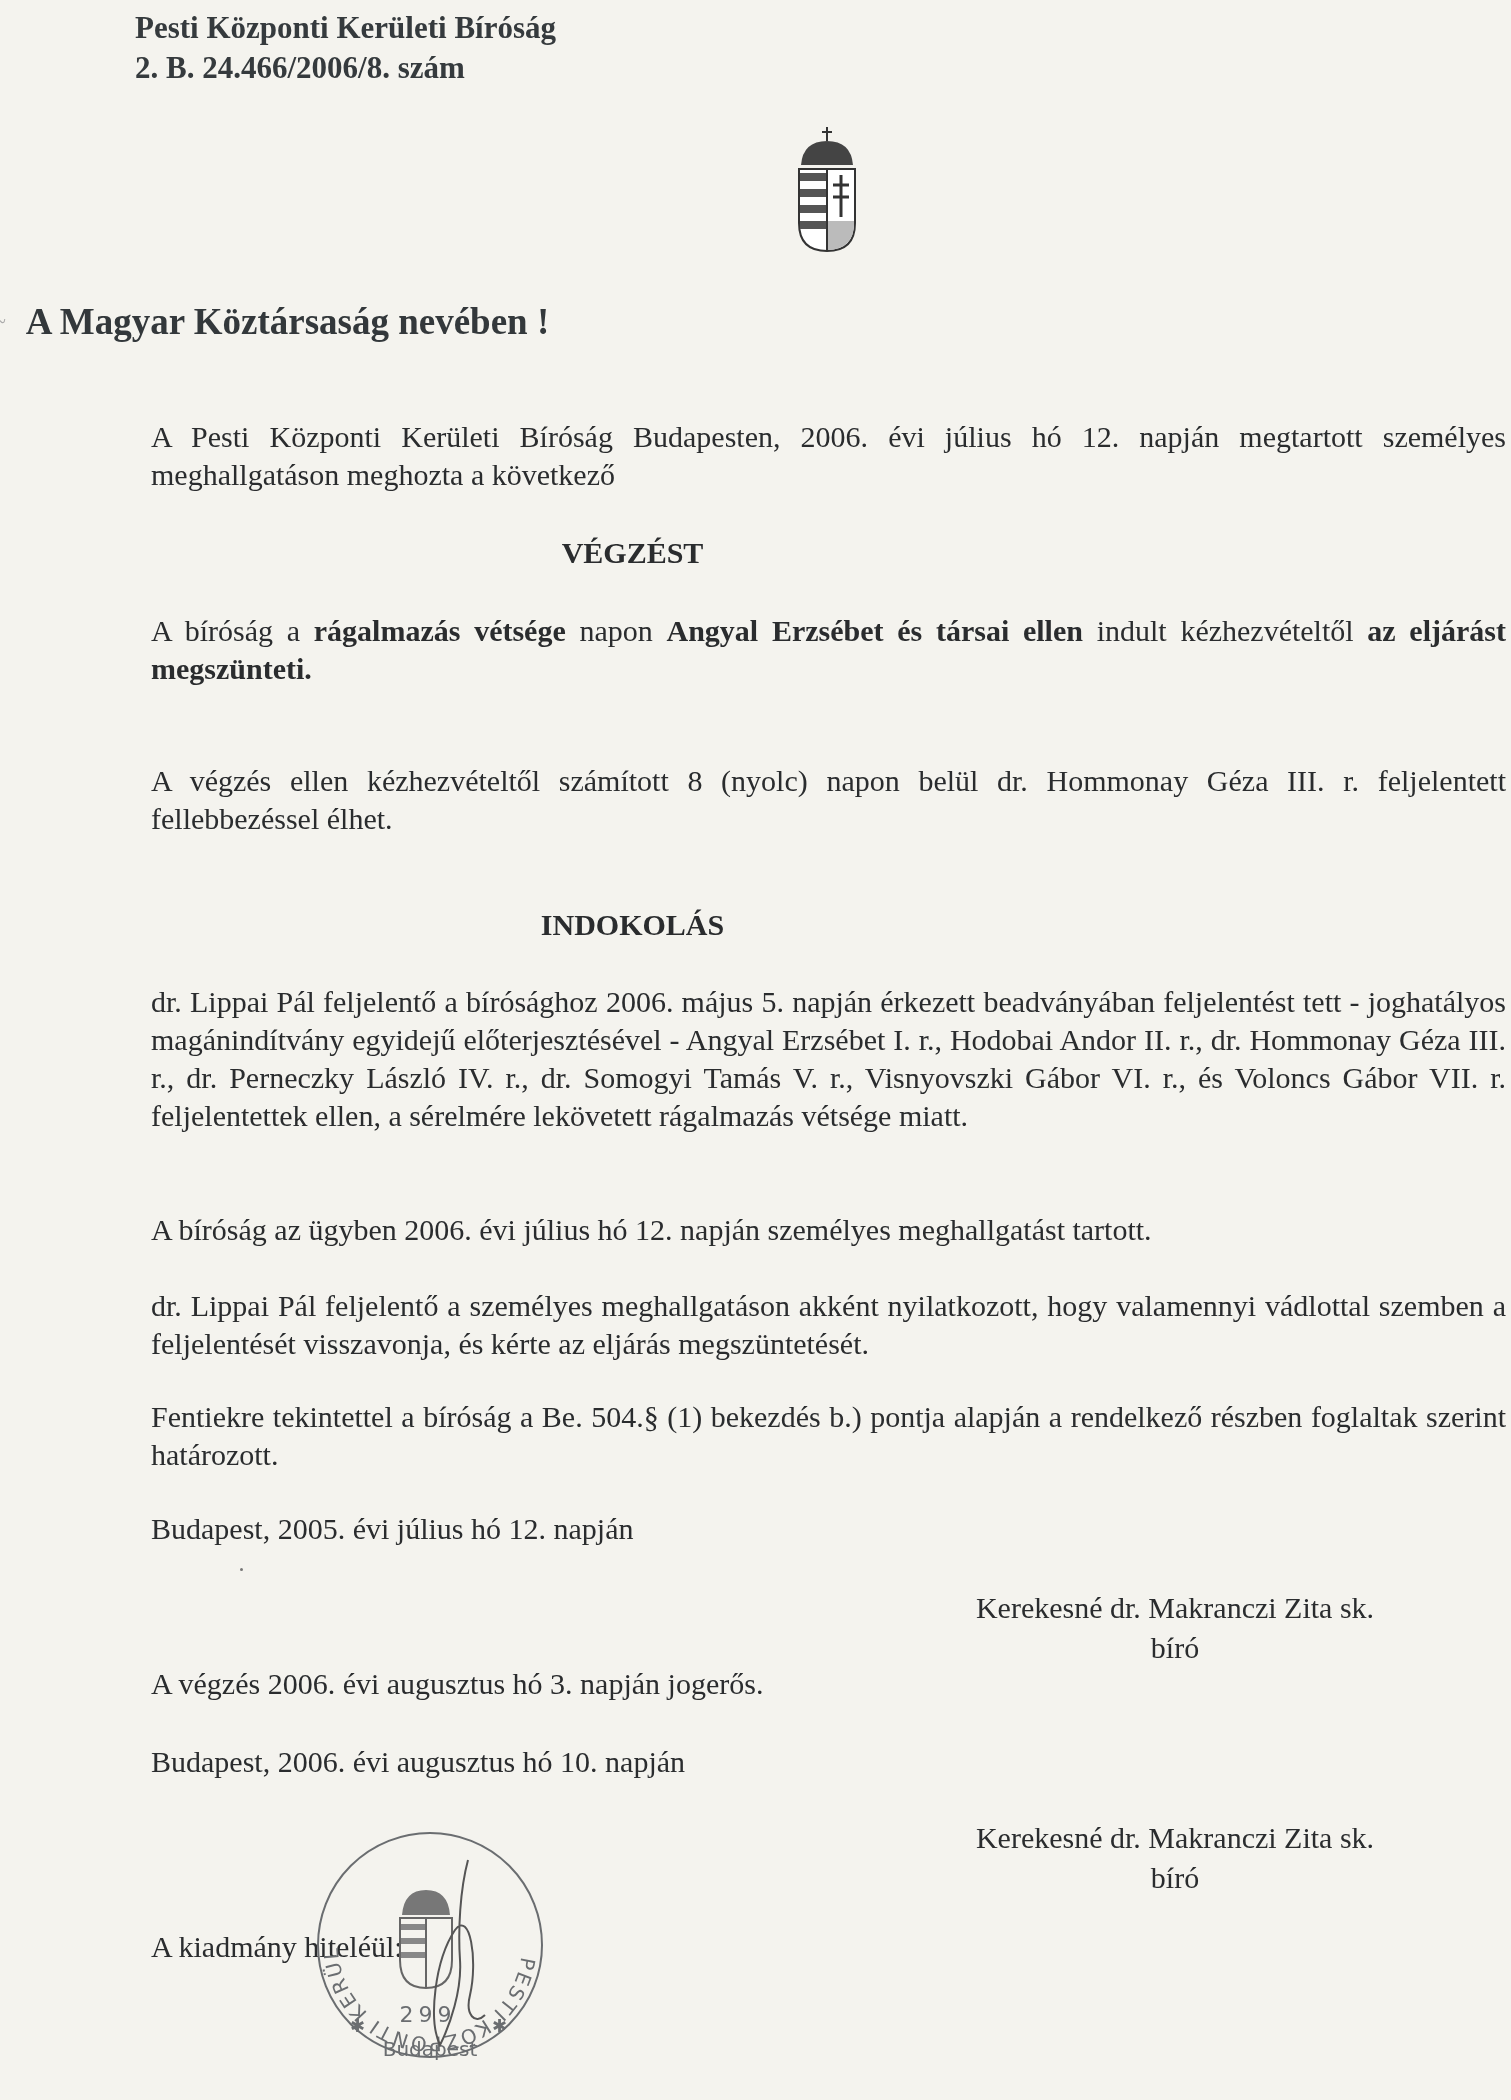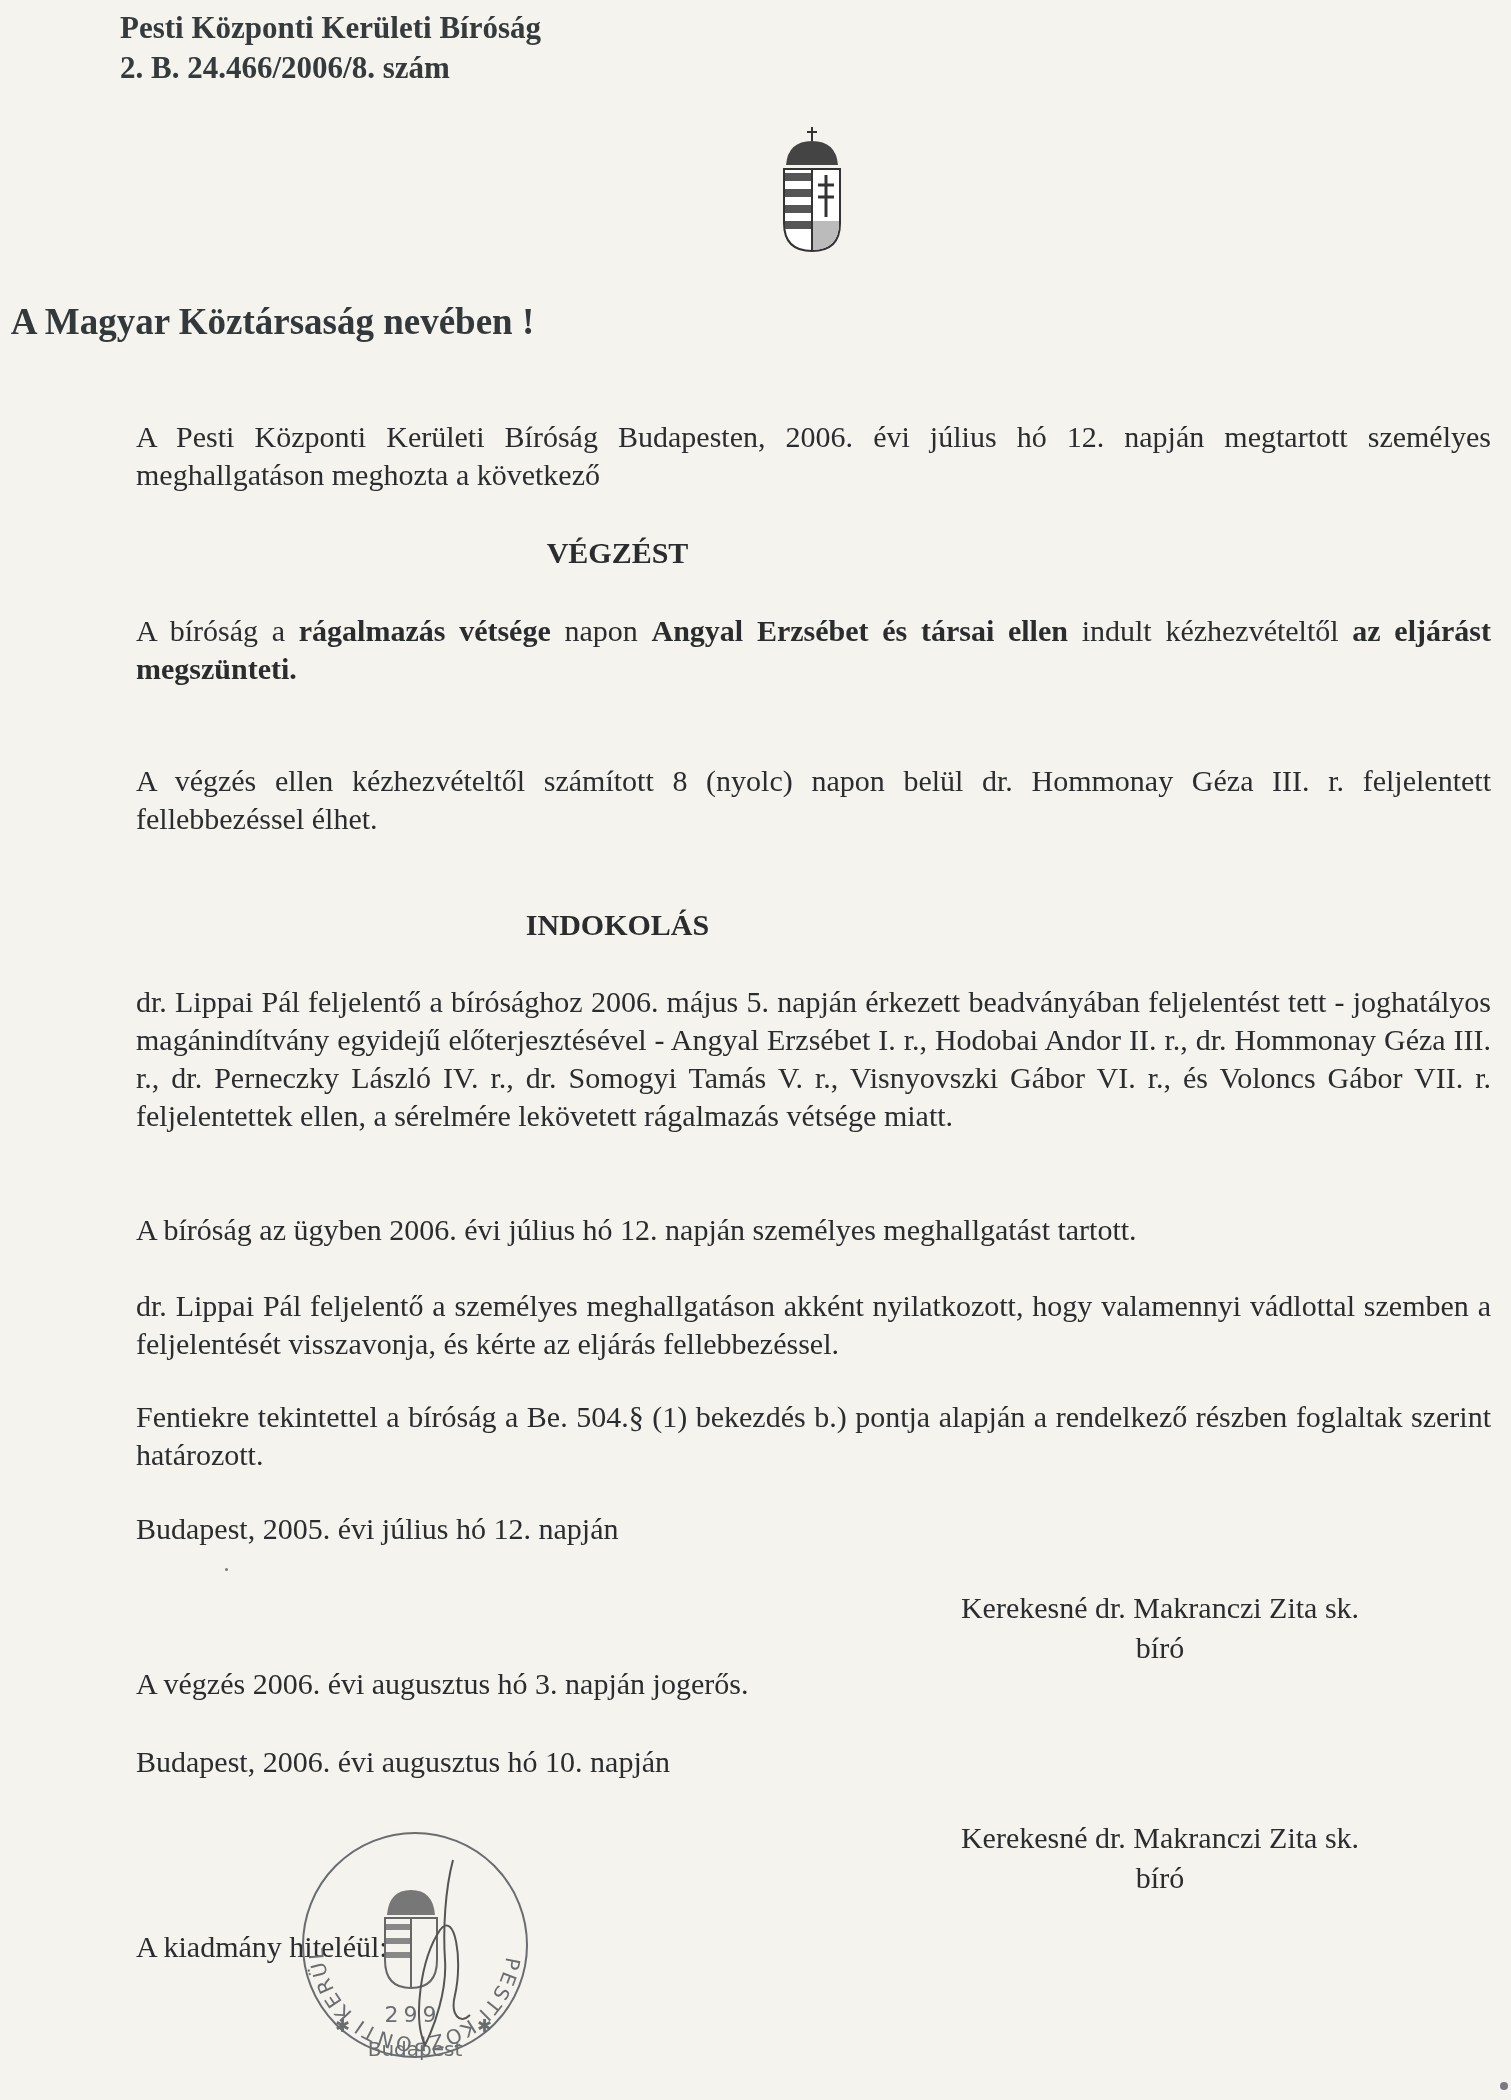--- a/index.html
+++ b/index.html
@@ -4,21 +4,21 @@
 <style>
   html, body { margin: 0; padding: 0; }
   body {
     width: 1511px; height: 2100px;
     background: #f4f3ee;
     position: relative;
     overflow: hidden;
     font-family: "Liberation Serif", "DejaVu Serif", serif;
     color: #2a2c2e;
   }
-  .abs { position: absolute; }
+  .abs { position: absolute; margin-left: 15px; }
   .hdr { left: 120px; font-weight: bold; font-size: 31px; line-height: 40px; color: #353a3d; }
   .coat { left: 780px; top: 125px; width: 64px; height: 130px; }
   .title { left: 0; width: 1511px; top: 300px; text-align: left; font-weight: bold; font-size: 37px; color: #33383b; }
   .title .dash { color: #aaa; font-weight: normal; font-size: 20px; position: relative; left: -20px; top: -6px; }
   .para { left: 136px; width: 1355px; font-size: 30px; line-height: 38px; text-align: justify; text-align-last: left; }
   .para b { font-weight: bold; }
   .center { left: 0; width: 1235px; text-align: center; font-weight: bold; font-size: 30px; }
   .line { left: 136px; font-size: 30px; line-height: 38px; }
   .sig { left: 900px; width: 520px; text-align: center; font-size: 30px; line-height: 40px; }
   .stamp { left: 295px; top: 1820px; width: 240px; height: 250px; }
@@ -62,21 +62,21 @@
 <div class="abs center" style="top:536px">VÉGZÉST</div>
 
 <div class="abs para" style="top:612px"><span>A bíróság a </span><b>rágalmazás vétsége</b><span> napon </span><b>Angyal Erzsébet és társai ellen</b><span> indult kézhezvételtől </span><b>az eljárást megszünteti.</b></div>
 
 <div class="abs para" style="top:762px">A végzés ellen kézhezvételtől számított 8 (nyolc) napon belül dr. Hommonay Géza III. r. feljelentett fellebbezéssel élhet.</div>
 
 <div class="abs center" style="top:908px">INDOKOLÁS</div>
 
 <div class="abs para" style="top:983px">dr. Lippai Pál feljelentő a bírósághoz 2006. május 5. napján érkezett beadványában feljelentést tett - joghatályos magánindítvány egyidejű előterjesztésével - Angyal Erzsébet I. r., Hodobai Andor II. r., dr. Hommonay Géza III. r., dr. Perneczky László IV. r., dr. Somogyi Tamás V. r., Visnyovszki Gábor VI. r., és Voloncs Gábor VII. r. feljelentettek ellen, a sérelmére lekövetett rágalmazás vétsége miatt.</div>
 <div class="abs para" style="top:1211px">A bíróság az ügyben 2006. évi július hó 12. napján személyes meghallgatást tartott.</div>
-<div class="abs para" style="top:1287px">dr. Lippai Pál feljelentő a személyes meghallgatáson akként nyilatkozott, hogy valamennyi vádlottal szemben a feljelentését visszavonja, és kérte az eljárás fellebbezéssel.</div>
+<div class="abs para" style="top:1287px">dr. Lippai Pál feljelentő a személyes meghallgatáson akként nyilatkozott, hogy valamennyi vádlottal szemben a feljelentését visszavonja, és kérte az eljárás megszüntetését.</div>
 <div class="abs para" style="top:1398px">Fentiekre tekintettel a bíróság  a  Be. 504.§ (1) bekezdés b.) pontja alapján a rendelkező részben foglaltak szerint határozott.</div>
 
 <div class="abs line" style="top:1510px">Budapest, 2005. évi július hó 12. napján</div>
 <div class="abs speck" style="left:225px;top:1568px"></div>
 
 <div class="abs sig" style="top:1588px">
   <div>Kerekesné dr. Makranczi Zita sk.</div>
   <div>bíró</div>
 </div>
 

